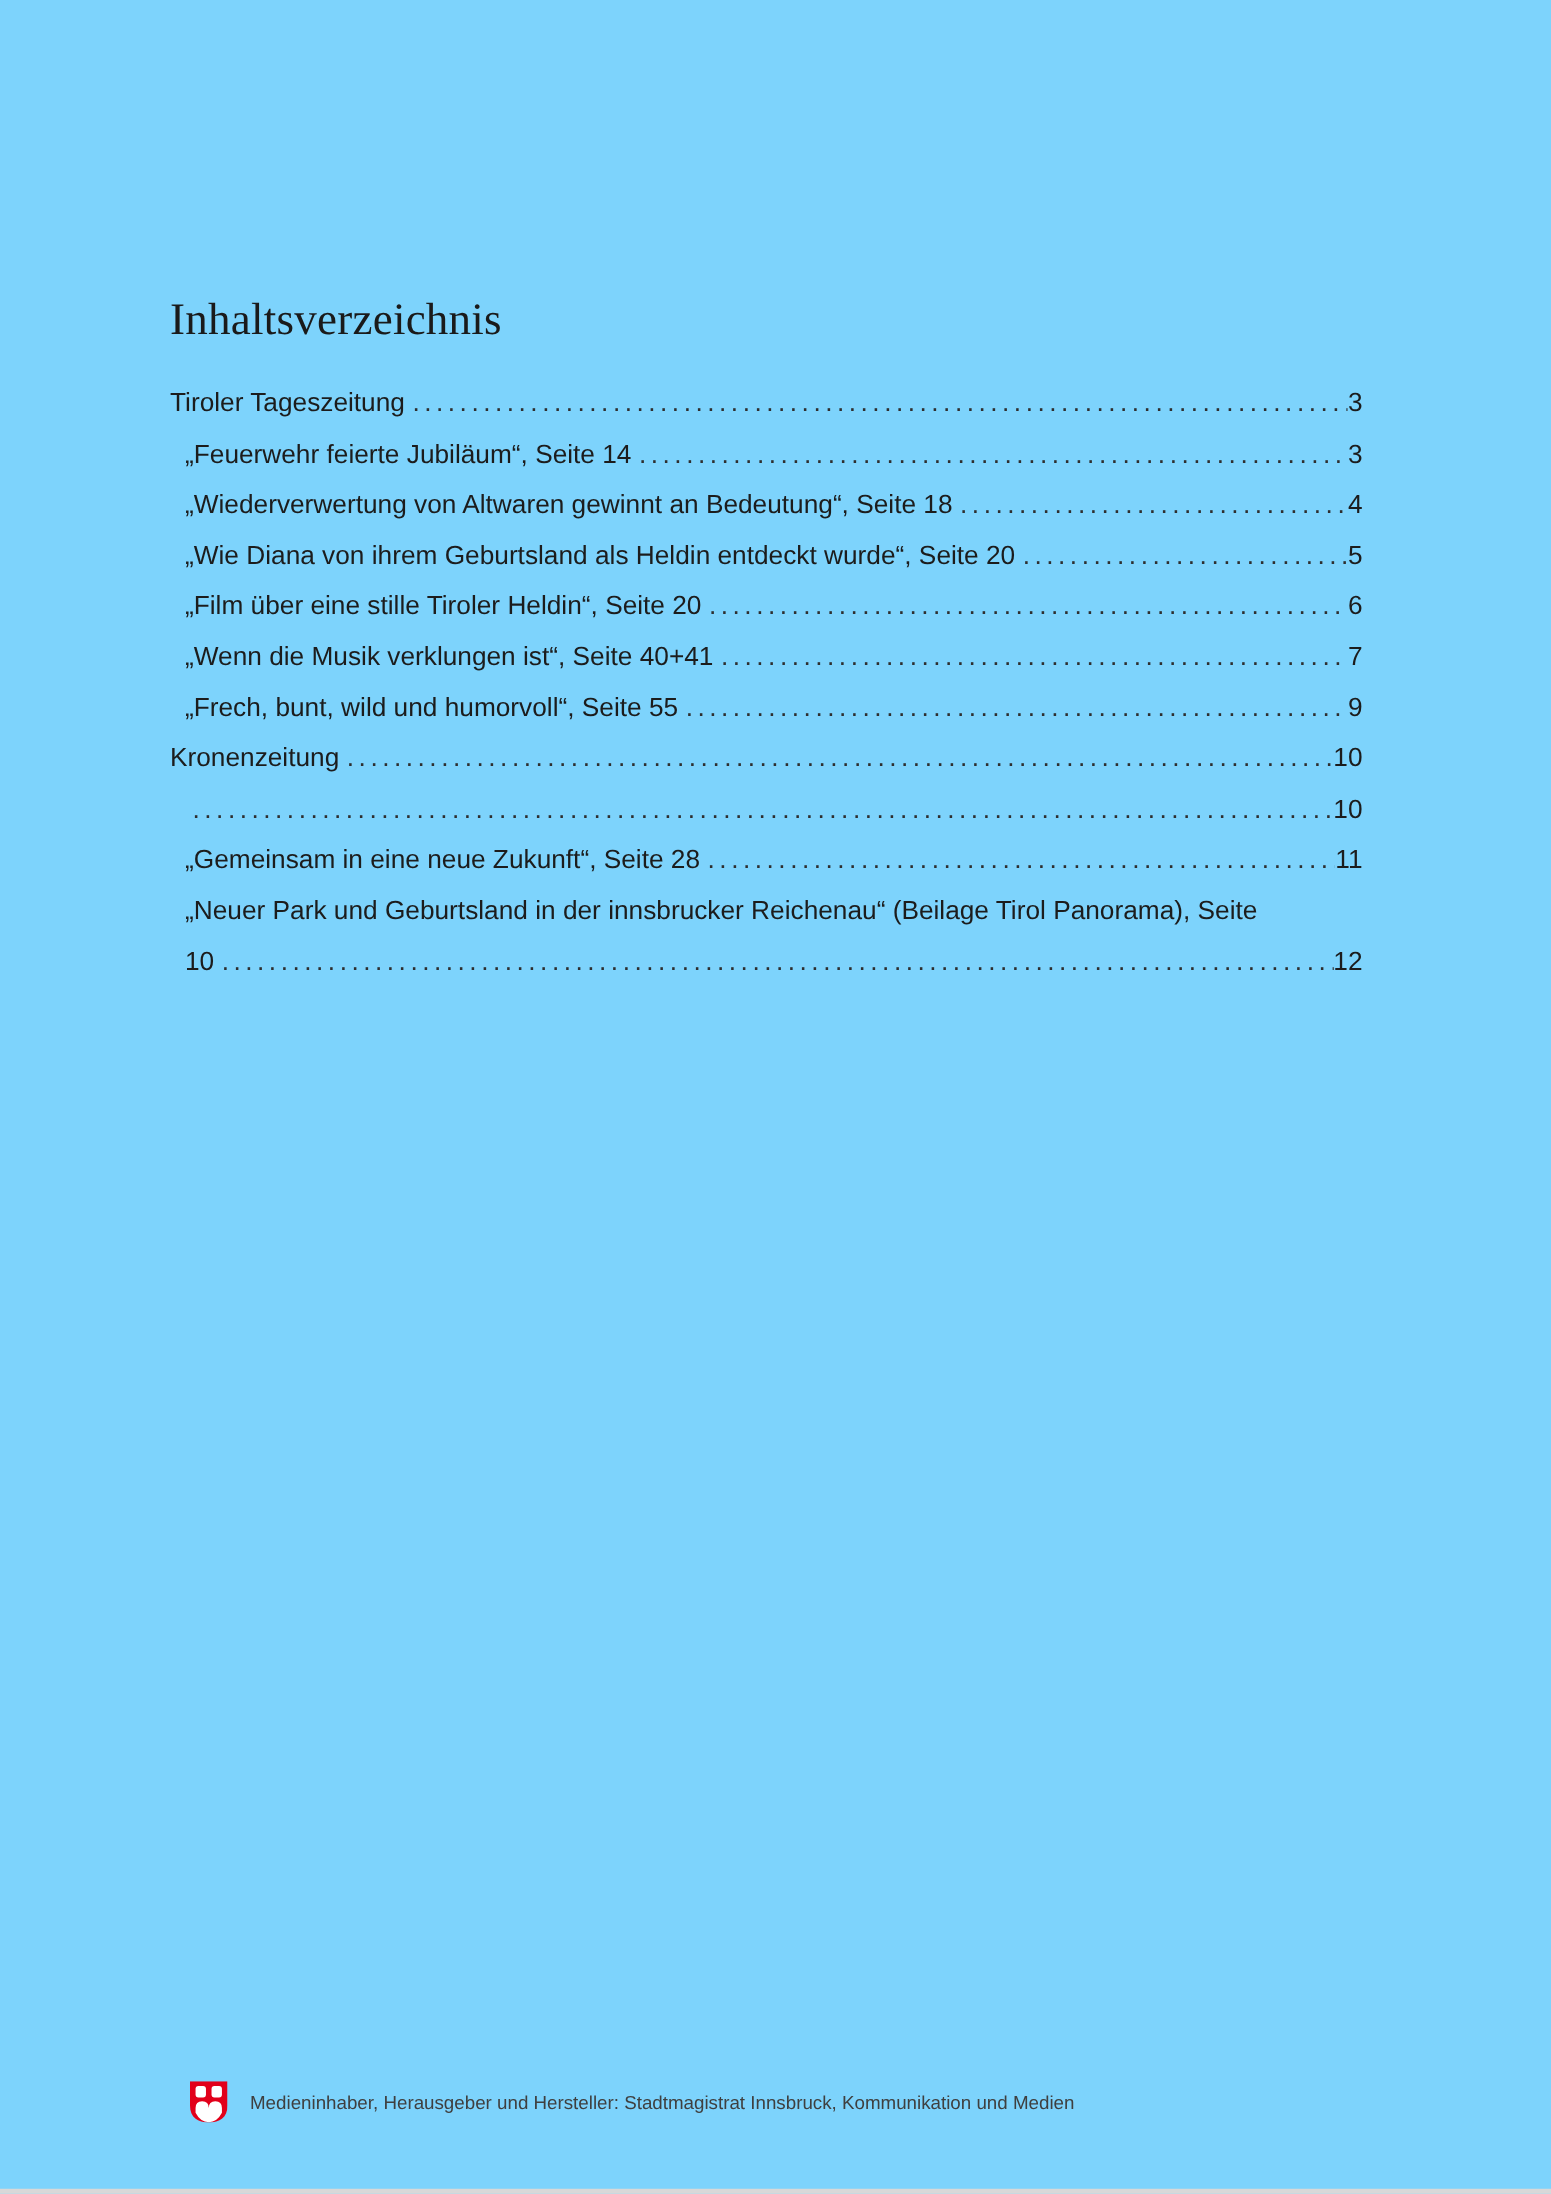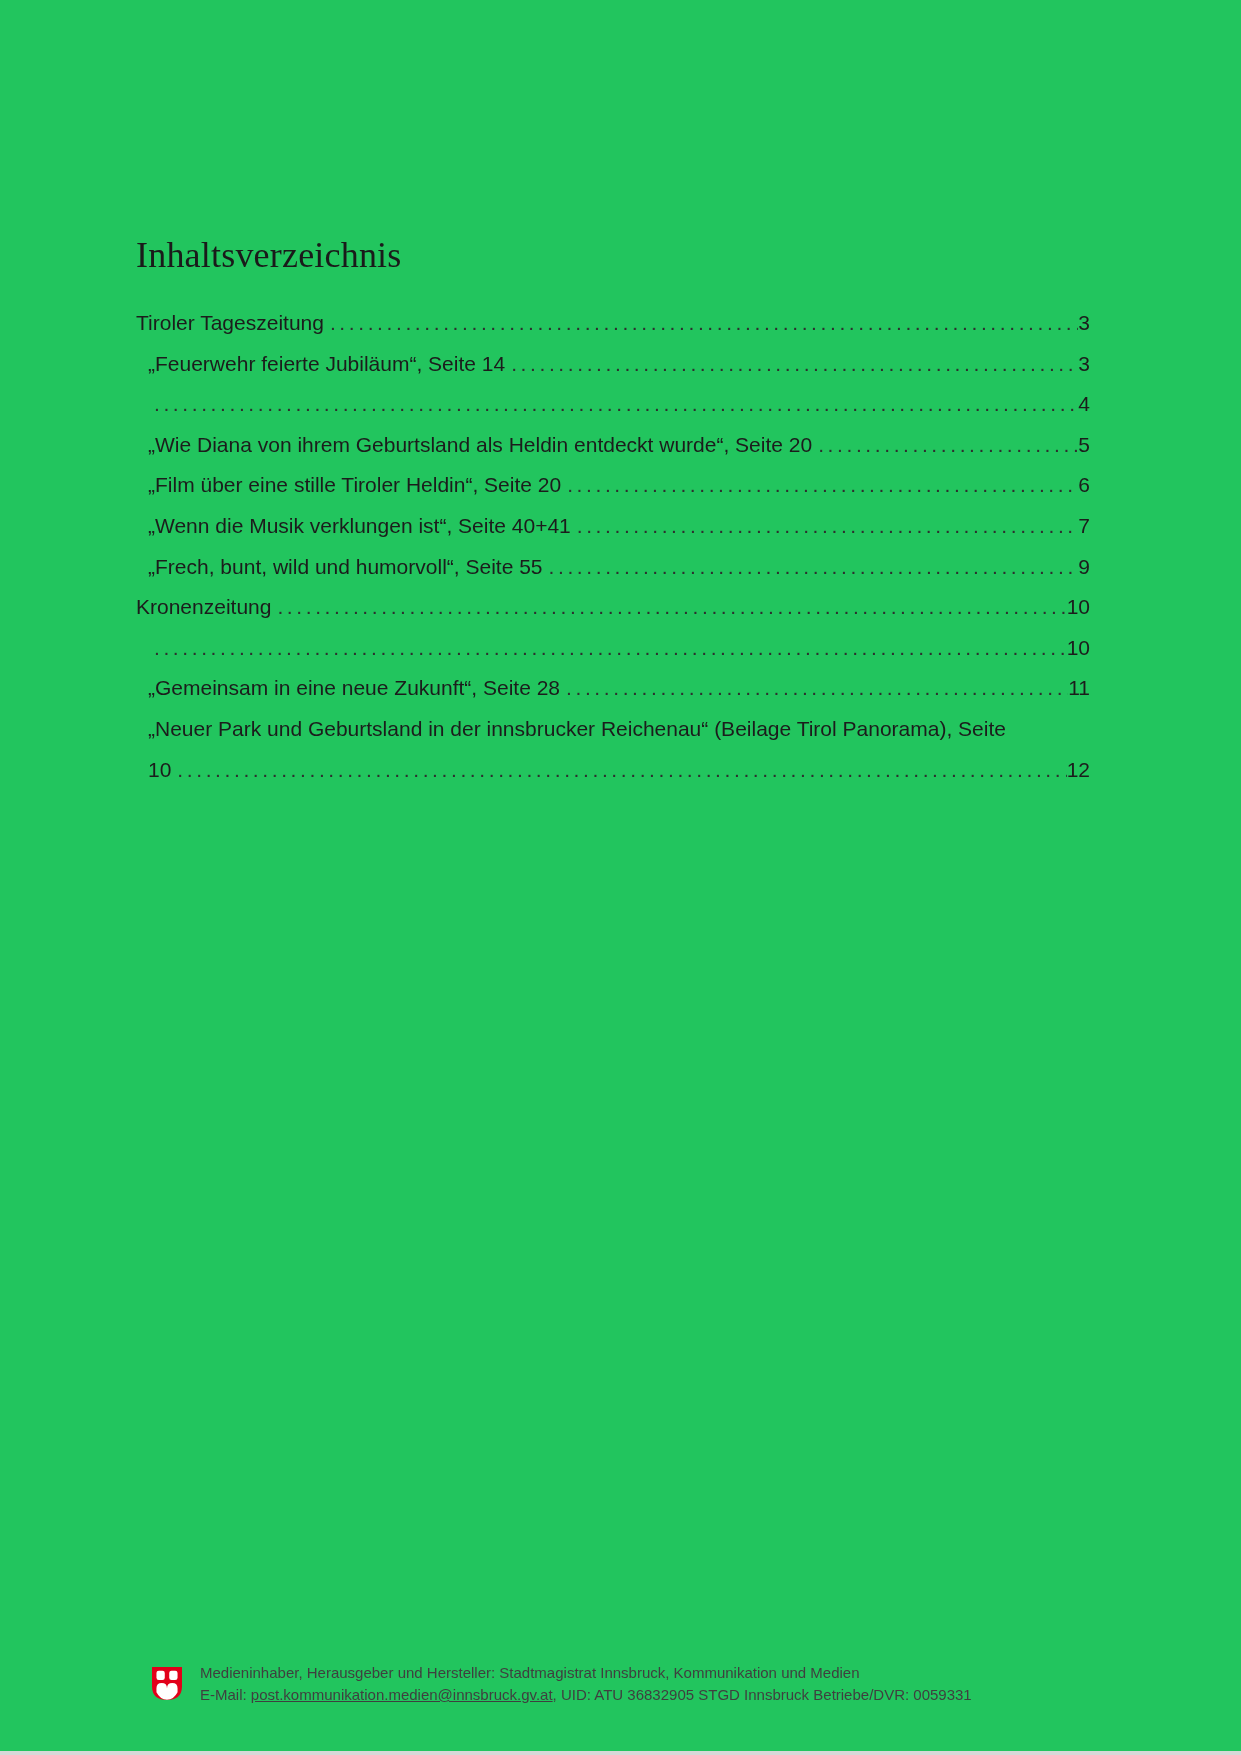--- a/index.html
+++ b/index.html
@@ -4,21 +4,21 @@
 <style>
   html,body { margin:0; padding:0; }
   body {
     width:1241px; height:1755px;
     background:#ffffff;
     font-family:"Liberation Sans","DejaVu Sans",sans-serif;
     color:#1c1c1c;
     position:relative;
     overflow:hidden;
   }
-  .page { position:absolute; inset:0; background:#22c55e; }
+  .page { position:absolute; inset:0; background:#7dd3fc; }
 
   .content {
     position:absolute;
     left:136px; top:233px;
     width:954px;
   }
   h1.doc-title {
     font-family:"Liberation Serif","DejaVu Serif",serif;
     font-size:36px; font-weight:400;
     line-height:44px;
@@ -86,20 +86,21 @@
         <span class="toc-label">Tiroler Tageszeitung</span>
           <span class="dots">................................................................................................................................................................</span>
           <span class="toc-page">3</span>
       </div>
       <div class="toc-row lvl2">
         <span class="toc-label">„Feuerwehr feierte Jubiläum“, Seite 14</span>
           <span class="dots">................................................................................................................................................................</span>
           <span class="toc-page">3</span>
       </div>
       <div class="toc-row lvl2">
+        <span class="toc-label">„Wiederverwertung von Altwaren gewinnt an Bedeutung“, Seite 18</span>
           <span class="dots">................................................................................................................................................................</span>
           <span class="toc-page">4</span>
       </div>
       <div class="toc-row lvl2">
         <span class="toc-label">„Wie Diana von ihrem Geburtsland als Heldin entdeckt wurde“, Seite 20</span>
           <span class="dots">................................................................................................................................................................</span>
           <span class="toc-page">5</span>
       </div>
       <div class="toc-row lvl2">
         <span class="toc-label">„Film über eine stille Tiroler Heldin“, Seite 20</span>
@@ -145,18 +146,17 @@
     <div class="footer-logo">
       <svg width="30" height="33" viewBox="0 0 31 34" xmlns="http://www.w3.org/2000/svg">
         <path d="M0,0 H31 V20 C31,30 24.5,34 15.5,34 C6.5,34 0,30 0,20 Z" fill="#e2001a"></path>
         <rect x="4.6" y="3.8" width="8.6" height="9.6" rx="2.4" fill="#ffffff"></rect>
         <rect x="17.8" y="3.8" width="8.6" height="9.6" rx="2.4" fill="#ffffff"></rect>
         <path d="M4.6,26 L4.6,22 Q4.6,16.4 10.05,16.4 Q15.5,16.4 15.5,22 Q15.5,16.4 20.95,16.4 Q26.4,16.4 26.4,22 L26.4,26 Q22.5,33.6 15.5,33.9 Q8.5,33.6 4.6,26 Z" fill="#ffffff"></path>
       </svg>
     </div>
     <div class="footer-text">
       <div>Medieninhaber, Herausgeber und Hersteller: Stadtmagistrat Innsbruck, Kommunikation und Medien</div>
-      <div><span>E-Mail: </span><span class="email-link">post.kommunikation.medien@innsbruck.gv.at</span><span>, UID: ATU 36832905 STGD Innsbruck Betriebe/DVR: 0059331</span></div>
     </div>
   </div>
 
   <div class="bottom-strip"></div>
 </div>
 
 </body></html>

